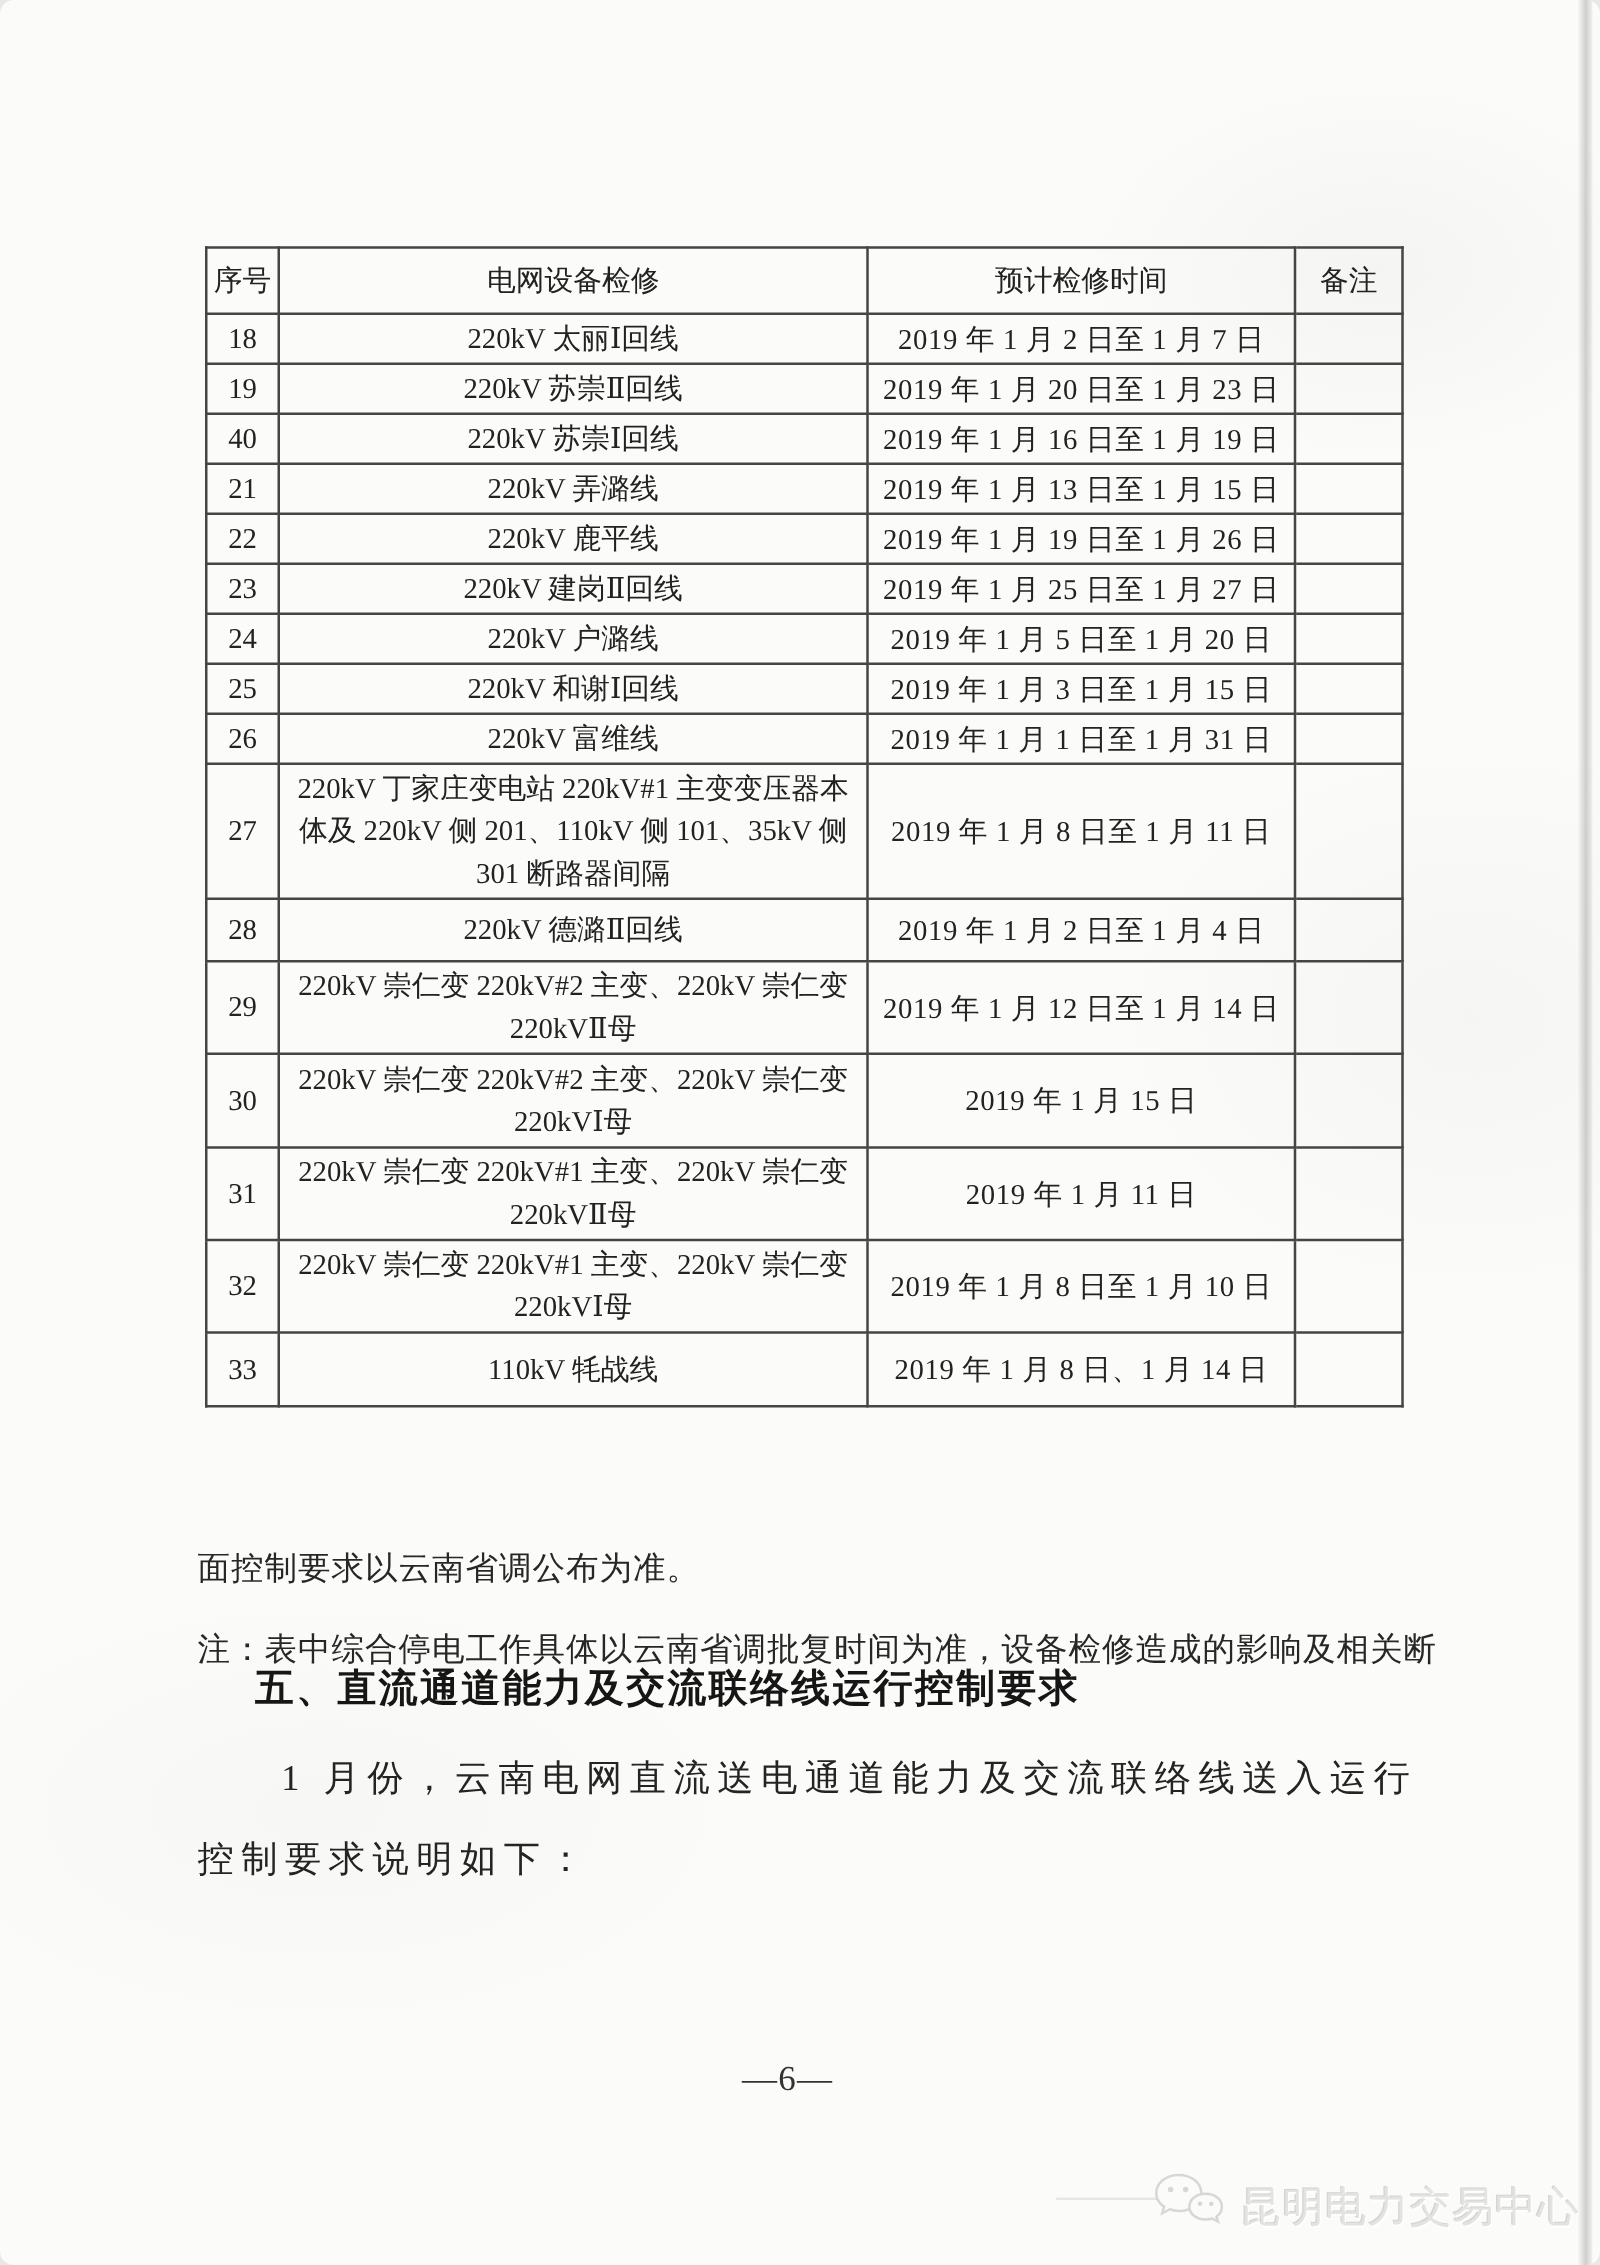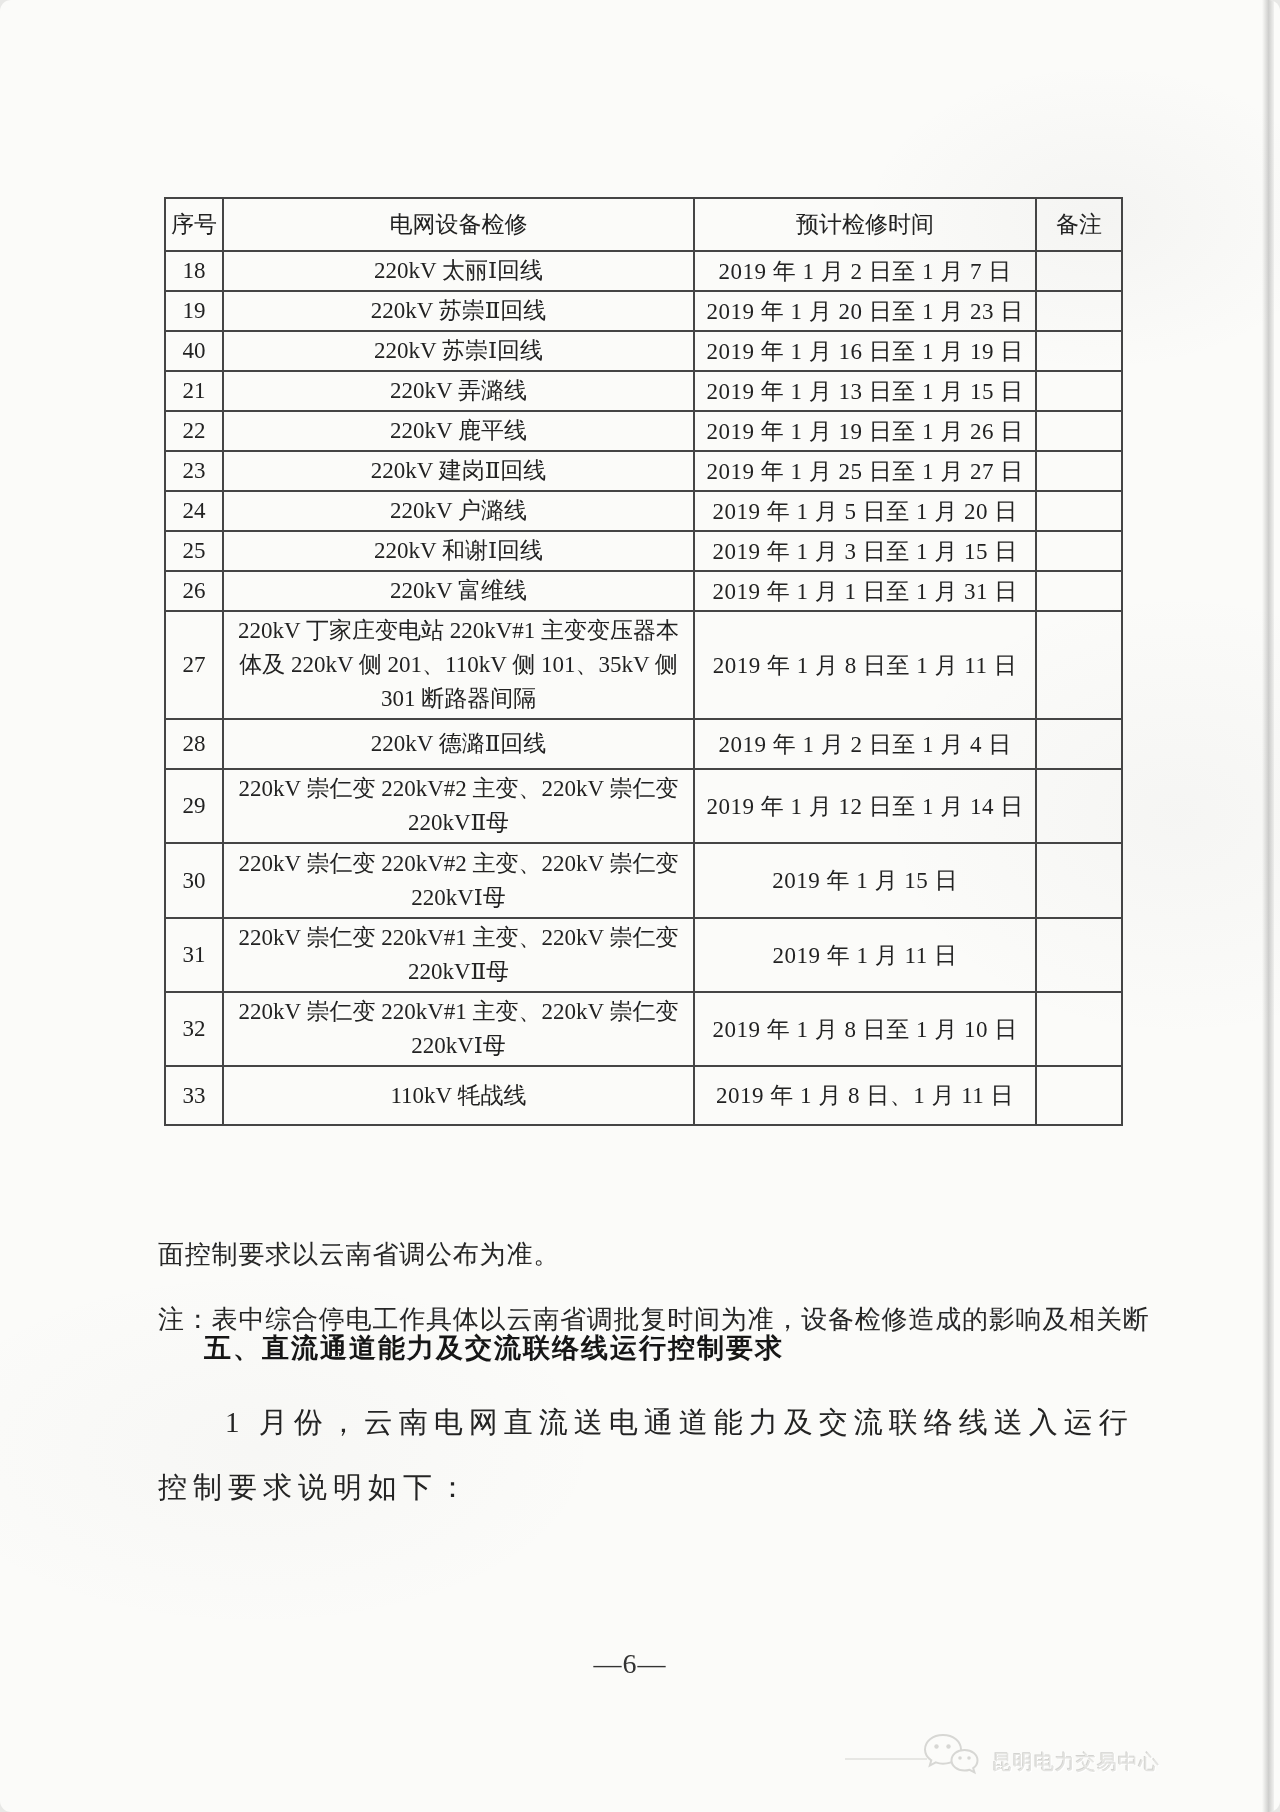--- a/index.html
+++ b/index.html
@@ -37,33 +37,33 @@
   .maint td.tm { white-space:nowrap; letter-spacing:0.5px; }
   .rh53{height:53px} .rh51{height:35px} .rh106{height:106px} .rh50{height:50px}
   .rh73{height:73px} .rh75{height:75px} .rh70{height:70px} .rh72{height:72px} .rh46{height:59px}
 
   .note { position:absolute; left:158px; top:1222px; width:1060px; font-size:26px; letter-spacing:0.8px; color:#272727; }
   .note-line { height:65px; line-height:65px; white-space:nowrap; }
 
   .heading {
     position:absolute; left:204px; top:1330px;
     font-family:"Liberation Sans","DejaVu Sans",sans-serif;
-    font-weight:bold; font-size:27px; letter-spacing:2px; color:#161616; white-space:nowrap;
+    font-weight:bold; font-size:31px; letter-spacing:2px; color:#161616; white-space:nowrap;
   }
   .para { font-size:29px; letter-spacing:6px; color:#242424; white-space:nowrap; position:absolute;text-align:center; }
   .para.l1 { left:225px; top:1403px; }
   .para.l2 { left:158px; top:1468px; }
 
   .pageno { position:absolute; left:0; top:1648px; width:1260px; text-align:center; font-size:28px; letter-spacing:1px; color:#333; }
 
   .wm-line { position:absolute; left:845px; top:1758px; width:82px; height:2px; background:#e7e7e4; }
   .watermark { position:absolute; left:922px; top:1732px; display:flex; align-items:center; gap:12px; }
   .wm-text {
     font-family:"Liberation Sans","DejaVu Sans",sans-serif;
-    font-size:20px; letter-spacing:1px; color:#e3e3e0;
+    font-size:33px; letter-spacing:1px; color:#e3e3e0;
     text-shadow:1px 1px 0 #ffffff, -1px -1px 0 #d3d3d0;
     white-space:nowrap;
     margin-top:12px;
   }
   .wm-icon { display:block; }
 </style>
 </head>
 <body>
 
 <div class="page">
@@ -168,21 +168,21 @@
     </tr>
     <tr class="rh72">
       <td class="no">32</td>
       <td class="eq">220kV 崇仁变 220kV#1 主变、220kV 崇仁变 220kVⅠ母</td>
       <td class="tm">2019 年 1 月 8 日至 1 月 10 日</td>
       <td class="rk"></td>
     </tr>
     <tr class="rh46">
       <td class="no">33</td>
       <td class="eq">110kV 牦战线</td>
-      <td class="tm">2019 年 1 月 8 日、1 月 11 日</td>
+      <td class="tm">2019 年 1 月 8 日、1 月 14 日</td>
       <td class="rk"></td>
     </tr>
   </tbody>
     </table>
 
   <div class="note">
     <div class="note-line">面控制要求以云南省调公布为准。</div>
     <div class="note-line">注：表中综合停电工作具体以云南省调批复时间为准，设备检修造成的影响及相关断</div>
   </div>
 

